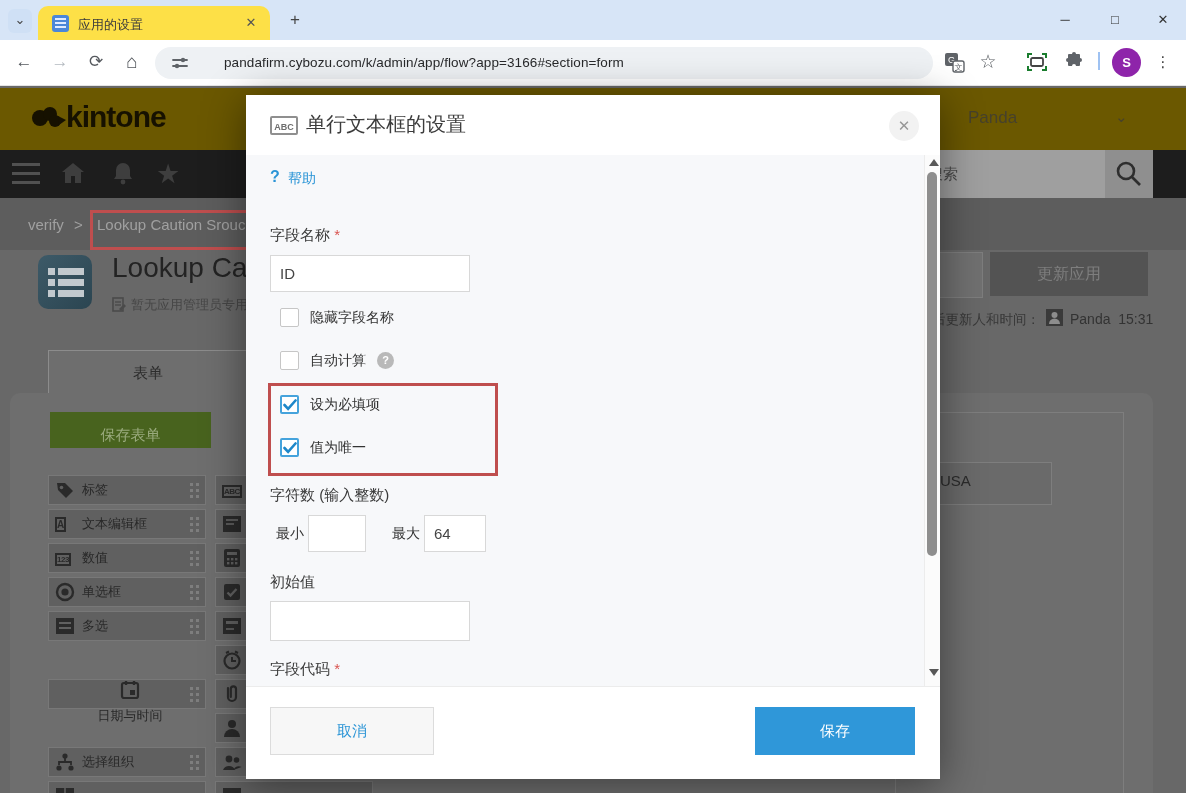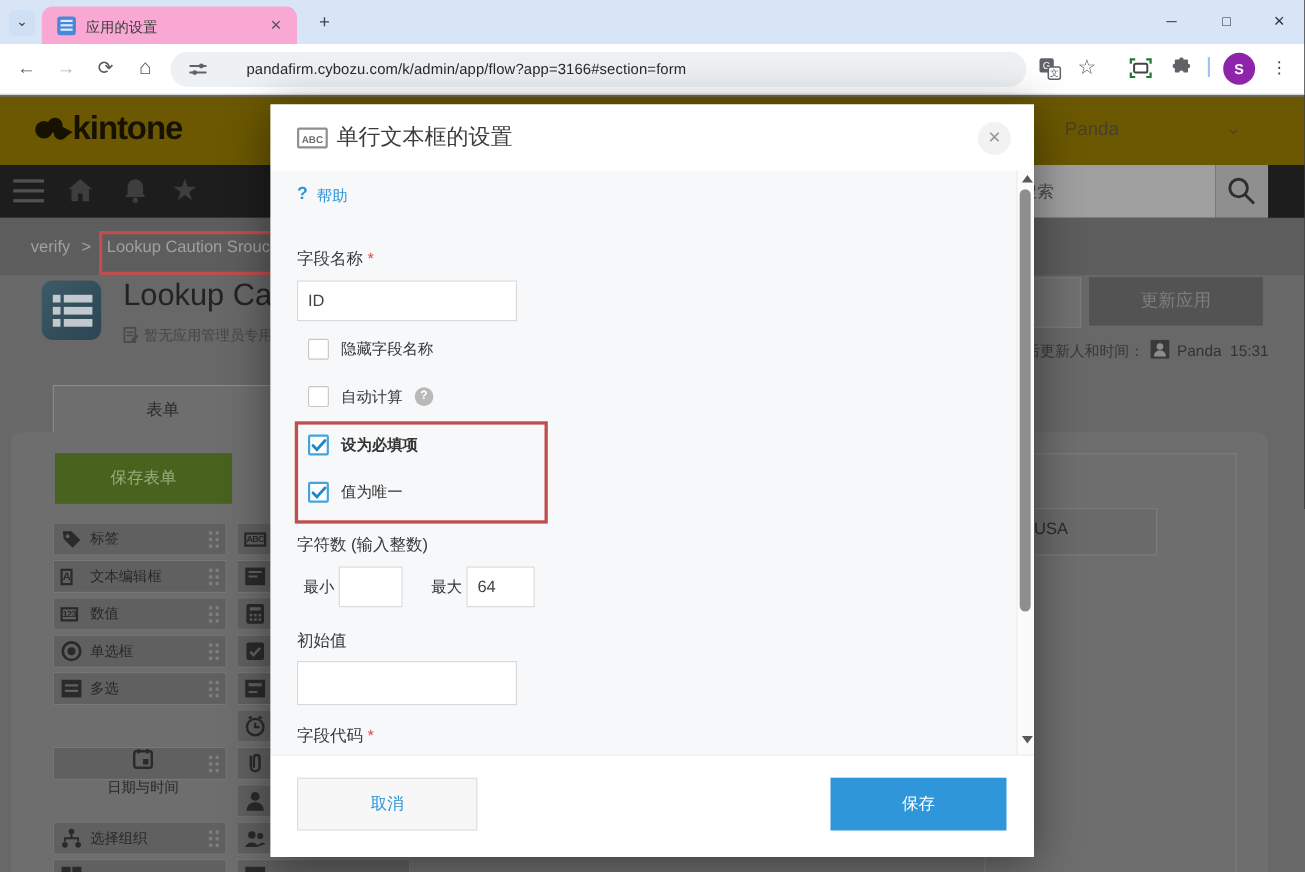--- a/index.html
+++ b/index.html
@@ -3,21 +3,21 @@
 <meta charset="utf-8">
 <style>
   html,body{margin:0;padding:0;background:#222;}
   #screen{position:relative;width:1186px;height:793px;overflow:hidden;
           font-family:"Liberation Sans","DejaVu Sans",sans-serif;background:#686868;}
   .abs{position:absolute;}
   
   .tabstrip{left:0;top:0;width:1186px;height:40px;background:#d7e5f7;}
   .tab-chevron{left:8px;top:9px;width:24px;height:24px;border-radius:6px;background:#cfe0f5;
     color:#45false4;color:#454545;font-size:13px;text-align:center;line-height:22px;}
-  .tab{left:38px;top:6px;width:232px;height:34px;background:#f9a8d4;border-radius:10px 10px 0 0;}
+  .tab{left:38px;top:6px;width:232px;height:34px;background:#fde047;border-radius:10px 10px 0 0;}
   .favicon{left:14px;top:9px;width:17px;height:17px;border-radius:3px;background:#4b87d8;}
   .favicon i{position:absolute;left:3px;width:11px;height:2px;background:#dfeafe;}
   .tab-title{left:40px;top:10px;font-size:13px;color:#3c3c3c;}
   .tab-close{left:204px;top:8px;width:18px;height:18px;font-size:13px;color:#555;text-align:center;line-height:18px;}
   .newtab{left:284px;top:9px;width:22px;height:22px;font-size:17px;color:#444;text-align:center;line-height:22px;}
   .winctl{top:8px;width:30px;height:24px;color:#333;font-size:13px;text-align:center;line-height:24px;}
   .toolbar{left:0;top:40px;width:1186px;height:45px;background:#fff;border-bottom:1px solid #e4e4e4;}
   .navico{top:50px;width:24px;height:24px;color:#55595e;font-size:17px;text-align:center;line-height:24px;}
   .addrbar{left:155px;top:47px;width:778px;height:32px;background:#eef1f4;border-radius:16px;}
   .url{left:200px;top:55px;font-size:13.5px;color:#28292b;letter-spacing:.1px;margin-left:24px;}
@@ -46,21 +46,21 @@
   .btn-ghost{left:925px;top:252px;width:56px;height:44px;background:#707070;border:1px solid #7d7d7d;}
   .btn-update{left:990px;top:252px;width:158px;height:44px;background:#535353;
               color:#7e7e7e;font-size:16px;text-align:center;line-height:44px;}
   .updline{left:932px;top:311px;font-size:13.5px;color:#383838;}
   .personchip{left:1046px;top:309px;width:17px;height:17px;background:#3a3a3a;}
   .updwho{left:1070px;top:311px;font-size:14px;color:#333;}
   .formtab{left:48px;top:350px;width:198px;height:44px;background:#6e6e6e;
            border:1px solid #8c8c8c;border-bottom:none;
            color:#2c2c2c;font-size:15px;text-align:center;line-height:44px;}
   .panel{left:10px;top:393px;width:1143px;height:400px;background:#6e6e6e;border-radius:10px 10px 0 0;}
-  .btn-green{left:50px;top:412px;width:161px;height:46px;background:#48631e;
+  .btn-green{left:50px;top:412px;width:161px;height:36px;background:#48631e;
              color:#9aab7e;font-size:15px;text-align:center;line-height:46px;}
   .pitem{width:158px;height:30px;background:#606060;border:1px solid #787878;
          display:flex;align-items:center;gap:7px;padding-left:6px;box-sizing:border-box;}
   .pitem .plabel{font-size:13px;color:#282828;white-space:nowrap;}
   .pico{width:20px;height:20px;flex:0 0 20px;color:#2a2a2a;position:relative;}
   .pico svg{display:block;}
   .pbox{box-sizing:border-box;width:20px;height:16px;margin-top:2px;border:2px solid #2a2a2a;
         font-size:8px;font-weight:bold;color:#2a2a2a;text-align:center;line-height:12px;letter-spacing:-.5px;}
   .dragdots{position:absolute;right:6px;top:7px;width:9px;height:16px;color:#7e7e7e;}
   .dragdots b{position:absolute;width:2.5px;height:2.5px;background:#7e7e7e;}
@@ -505,21 +505,21 @@
       <span class="ck"></span>
       <span class="cklabel">隐藏字段名称</span>
     </div>
     <div class="abs ckrow" style="left:34px;top:256px;">
       <span class="ck"></span>
       <span class="cklabel">自动计算</span>
       <span class="qmark">?</span>
     </div>
 
     <div class="abs redbox" style="left:22px;top:288px;width:224px;height:87px;"></div>
-    <div class="abs ckrow" style="left:34px;top:300px;font-weight:bold;">
+    <div class="abs ckrow" style="left:34px;top:300px;">
       <span class="ck on">
           <svg width="14" height="12" viewBox="0 0 14 12">
             <path d="M1.5 6 l3.6 3.8 L12.5 1.5" stroke="#1d87c9" stroke-width="2.6" fill="none" stroke-linecap="round"></path>
           </svg>
         </span>
       <span class="cklabel">设为必填项</span>
     </div>
     <div class="abs ckrow" style="left:34px;top:343px;">
       <span class="ck on">
           <svg width="14" height="12" viewBox="0 0 14 12">

